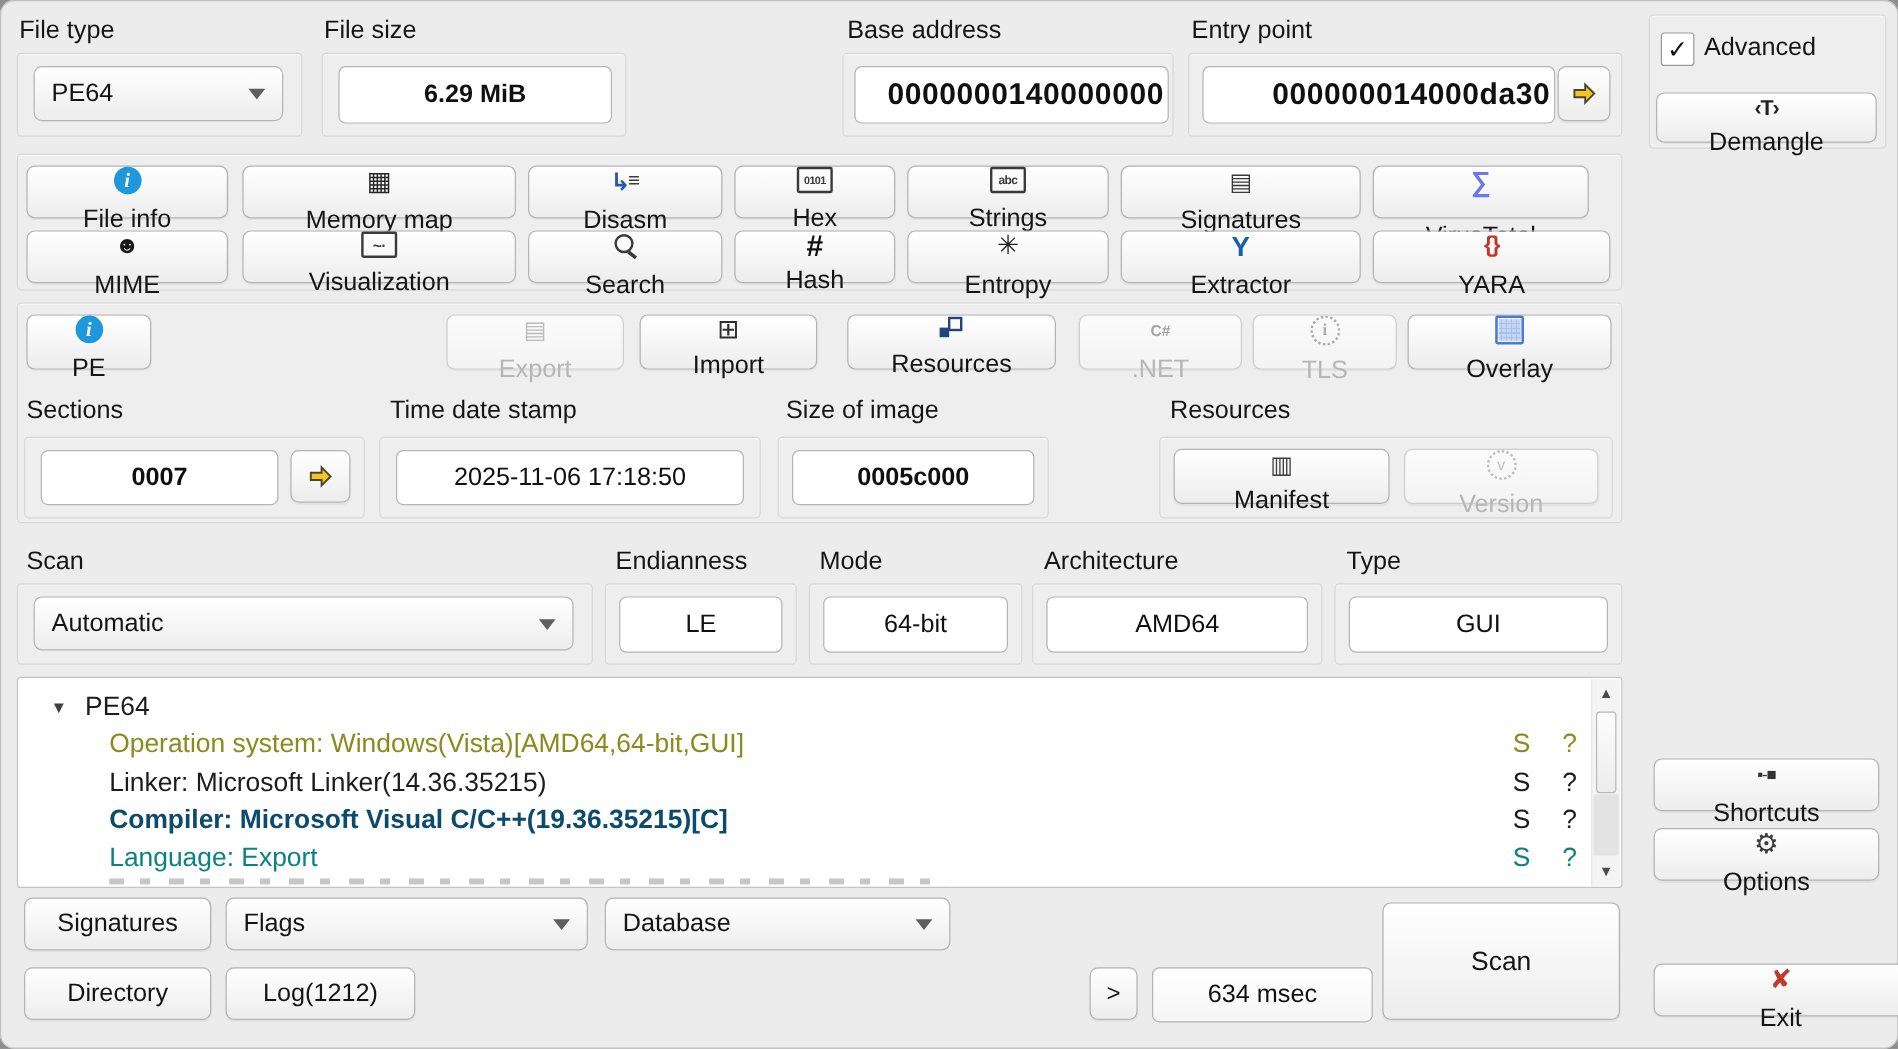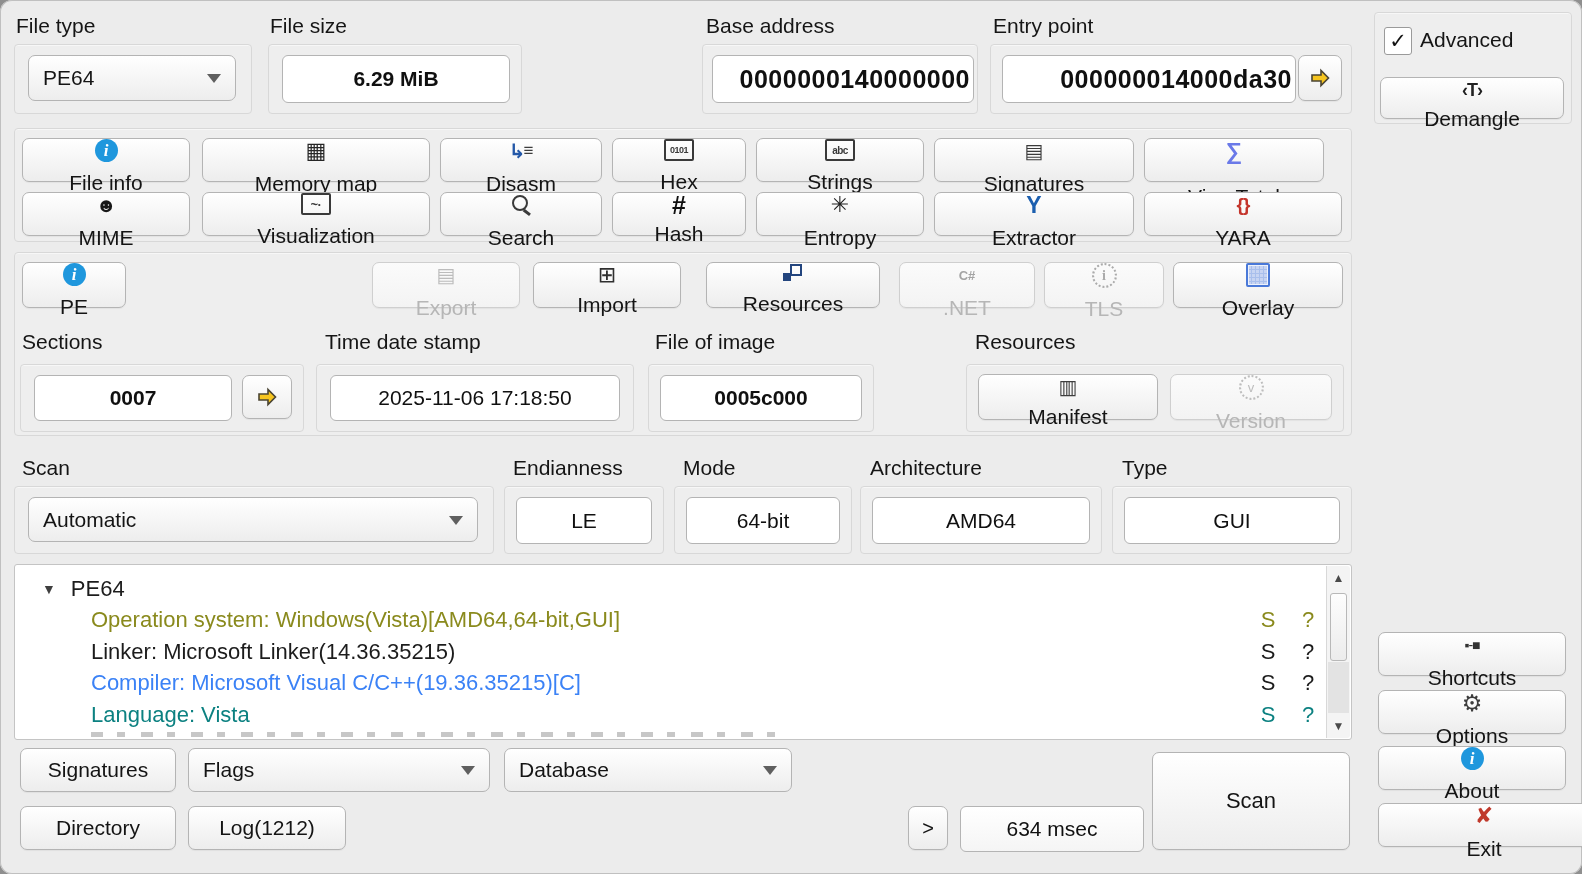--- a/index.html
+++ b/index.html
@@ -218,21 +218,21 @@
     <span class="ic ic-ringinfo"></span>
     <span>TLS</span>
   </div>
   <div class="btn" style="left:1173px;top:262px;width:170px;height:46px;box-sizing:border-box;">
     <span class="ic ic-overlay"></span>
     <span>Overlay</span>
   </div>
 
   <div class="lbl" style="left:22px;top:330px;">Sections</div>
   <div class="lbl" style="left:325px;top:330px;">Time date stamp</div>
-  <div class="lbl" style="left:655px;top:330px;">File of image</div>
+  <div class="lbl" style="left:655px;top:330px;">Size of image</div>
   <div class="lbl" style="left:975px;top:330px;">Resources</div>
 
   <div class="panel" style="left:20px;top:364px;width:282px;height:66px;"></div>
   <div class="field bold" style="left:34px;top:375px;width:196px;height:44px;">0007</div>
   <div class="btn center" style="left:242px;top:375px;width:50px;height:44px;box-sizing:border-box;padding:0;">
     <span class="ic">
       <svg class="goarrow-svg" width="24" height="24" viewBox="0 0 24 24">
           <path d="M4 9 h9 V4.5 L20.5 12 L13 19.5 V15 H4 z" fill="#f6c51f" stroke="#4a4433" stroke-width="1.6"></path>
         </svg>
     </span>
@@ -288,26 +288,26 @@
         <span class="txt" style="color: rgb(138, 138, 29);">Operation system: Windows(Vista)[AMD64,64-bit,GUI]</span>
         <span class="sflag" style="color: rgb(138, 138, 29);">S</span>
         <span class="qmark" style="color: rgb(138, 138, 29);">?</span>
       </div>
       <div class="trow">
         <span class="txt" style="color: rgb(28, 28, 28);">Linker: Microsoft Linker(14.36.35215)</span>
         <span class="sflag" style="color: rgb(28, 28, 28);">S</span>
         <span class="qmark" style="color: rgb(28, 28, 28);">?</span>
       </div>
       <div class="trow">
-        <span class="txt" style="color: #3b82f6;">Compiler: Microsoft Visual C/C++(19.36.35215)[C]</span>
+        <span class="txt" style="color: #0c4a6e; font-weight: bold;">Compiler: Microsoft Visual C/C++(19.36.35215)[C]</span>
         <span class="sflag" style="color: rgb(28, 28, 28);">S</span>
         <span class="qmark" style="color: rgb(28, 28, 28);">?</span>
       </div>
       <div class="trow">
-        <span class="txt" style="color: rgb(12, 129, 129);">Language: Vista</span>
+        <span class="txt" style="color: rgb(12, 129, 129);">Language: Export</span>
         <span class="sflag" style="color: rgb(12, 129, 129);">S</span>
         <span class="qmark" style="color: rgb(12, 129, 129);">?</span>
       </div>
     </div>
     <div class="sliver"></div>
     <div class="sb">
       <div class="sb-up">▲</div>
       <div class="sb-trackfill"></div>
       <div class="sb-thumb"></div>
       <div class="sb-down">▼</div>
@@ -340,22 +340,18 @@
   </div>
 
   <div class="btn" style="left:1378px;top:632px;width:188px;height:44px;box-sizing:border-box;">
     <span class="ic ic-shortcuts"></span>
     <span>Shortcuts</span>
   </div>
   <div class="btn" style="left:1378px;top:690px;width:188px;height:44px;box-sizing:border-box;">
     <span class="ic ic-gear"></span>
     <span>Options</span>
   </div>
-  <div class="btn" style="left:1378px;top:746px;width:188px;height:44px;box-sizing:border-box;">
-    <span class="ic ic-infodisc"></span>
-    <span>About</span>
-  </div>
   <div class="btn" style="left:1378px;top:803px;width:212px;height:44px;box-sizing:border-box;align-items:center;">
     <span class="ic ic-exit"></span>
     <span>Exit</span>
   </div>
 
 </div>
 
 </body></html>

